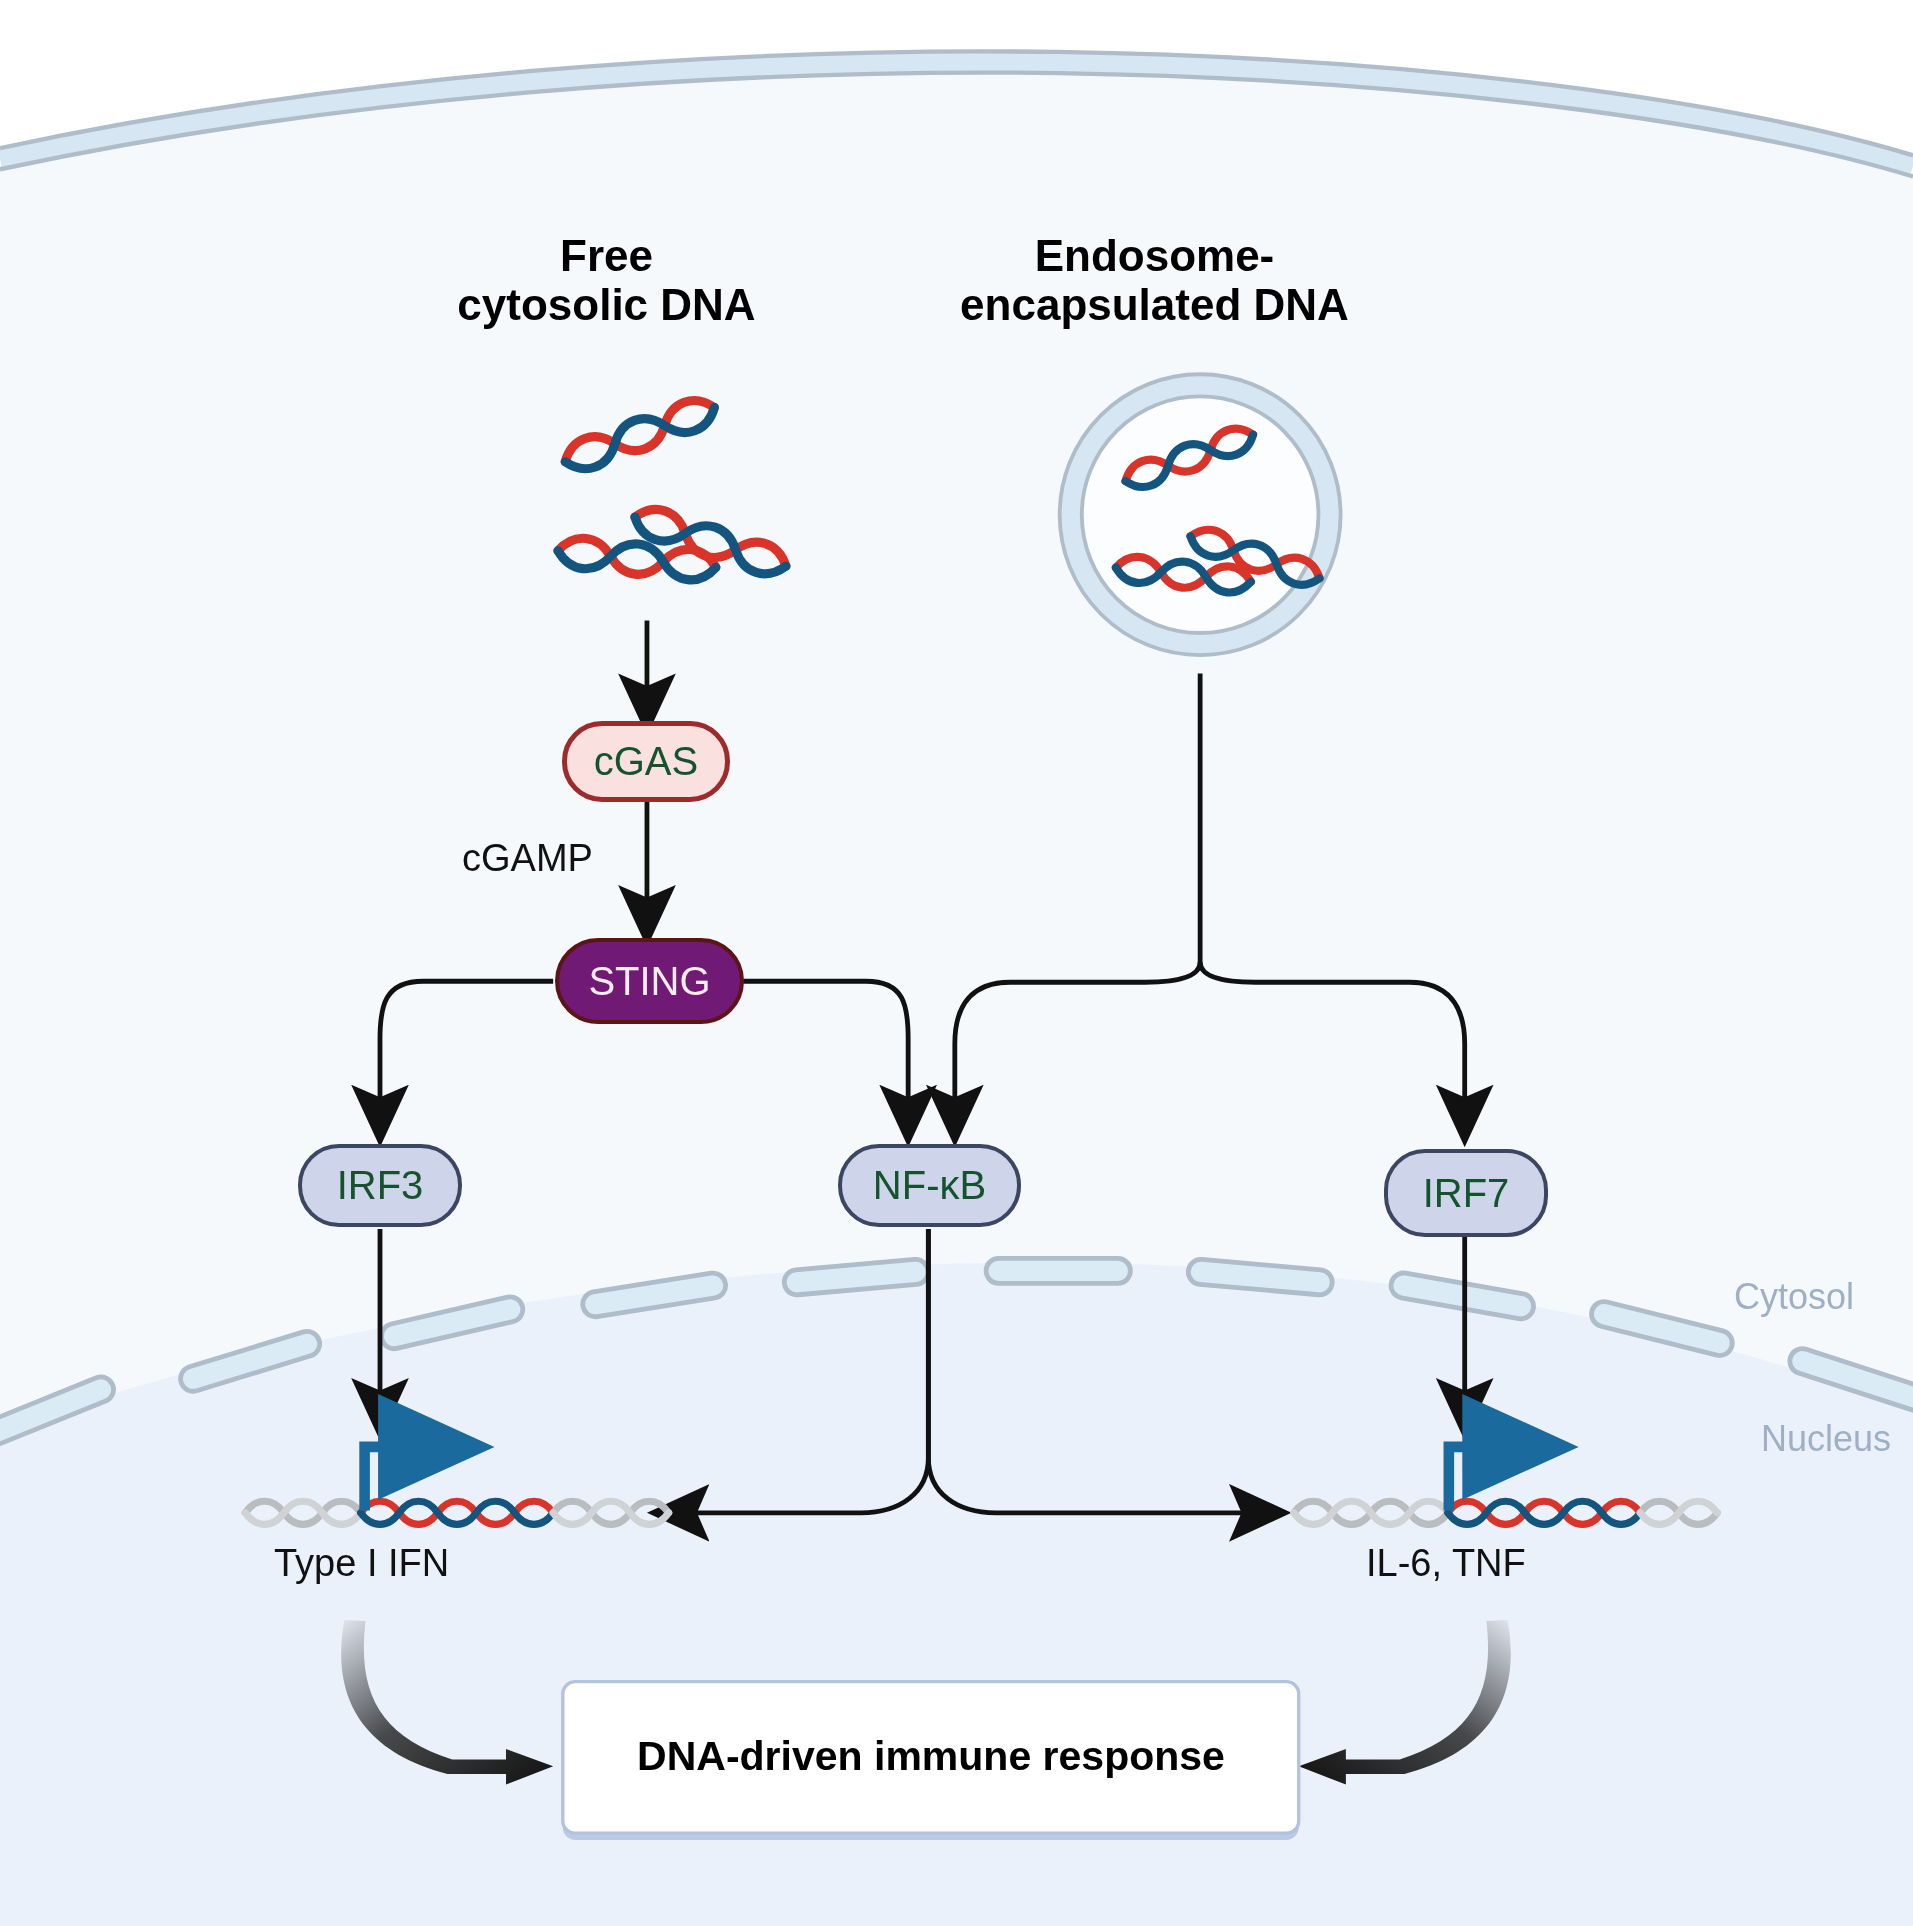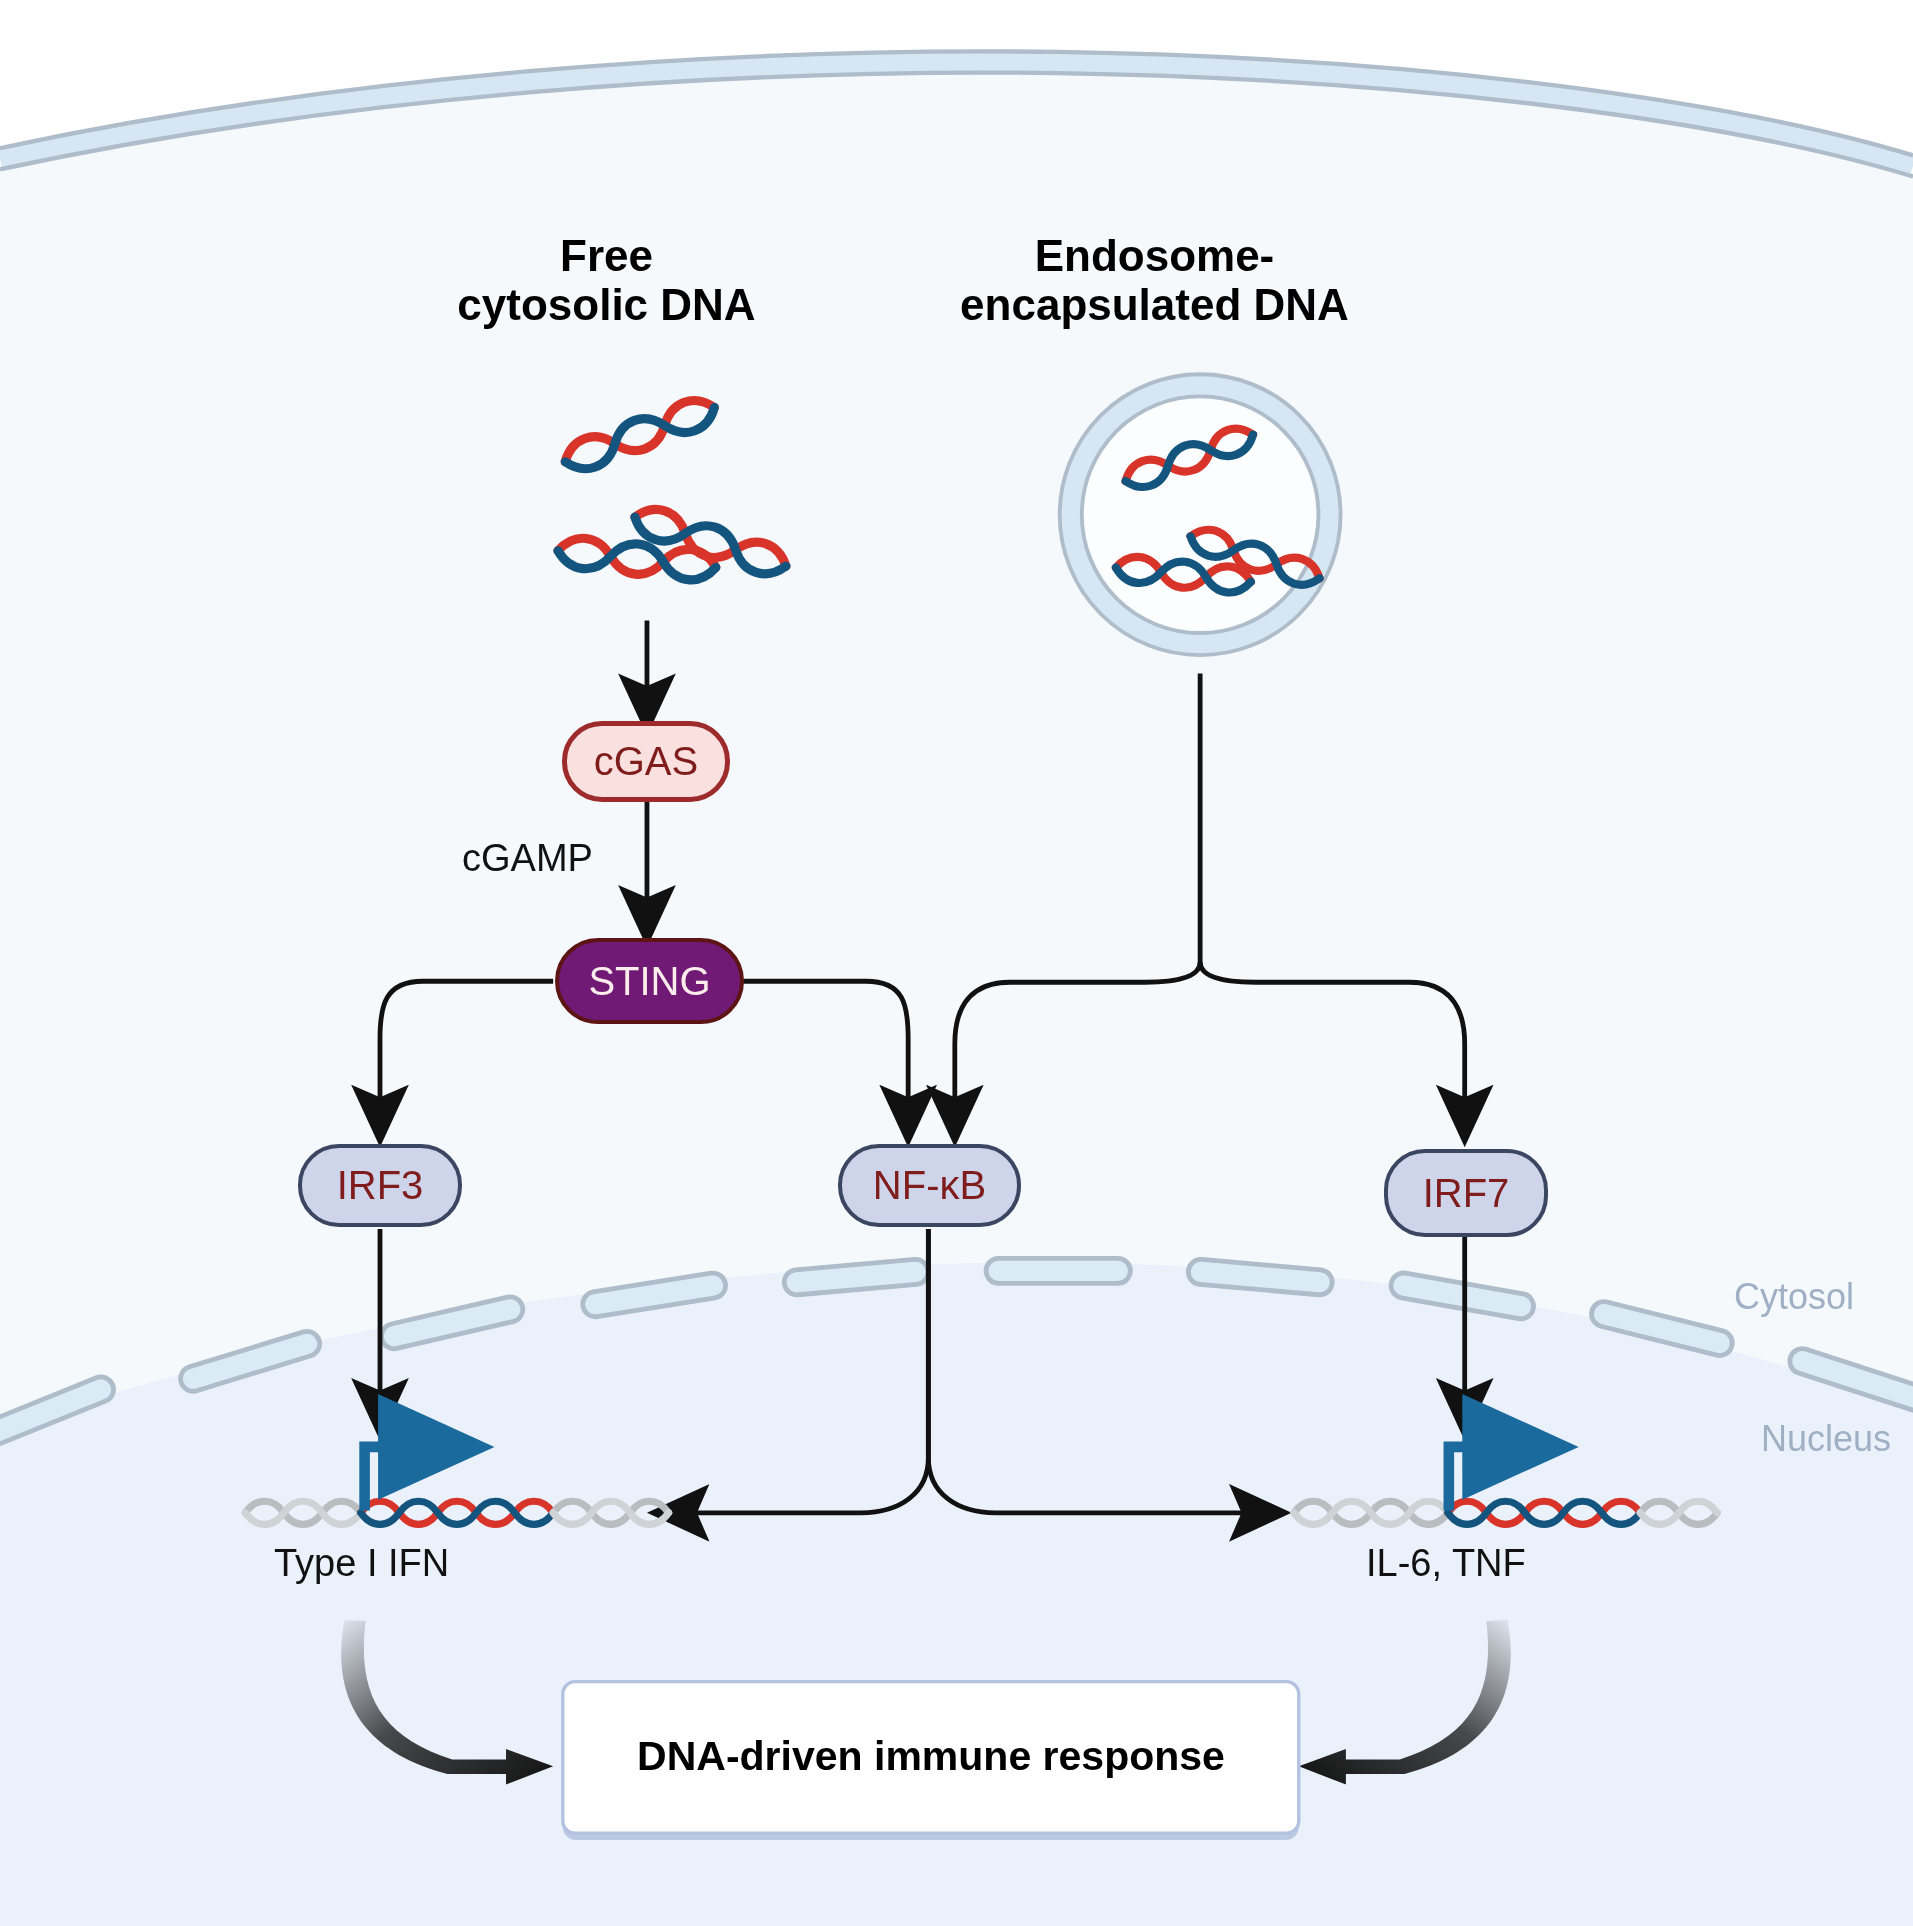--- a/index.html
+++ b/index.html
@@ -1,21 +1,21 @@
 <!DOCTYPE html>
 <html style="font-size:7.7px"><head>
 <meta charset="utf-8">
 <style>
   html,body{margin:0;padding:0;background:#ffffff;}
   body{font-family:"Liberation Sans","DejaVu Sans",sans-serif;}
   #stage{position:relative;width:1913px;height:1926px;background:#ffffff;overflow:hidden;padding-left:21px;}
   svg.layer{position:absolute;left:0;top:0;width:1913px;height:1926px;}
   .lbl{position:absolute;white-space:pre;line-height:1.12;}
   .bold-title{font-weight:bold;font-size:44px;color:#000;text-align:center;}
-  .node-text{font-size:40px;color:#7f1d1d;}
+  .node-text{font-size:40px;color:#14532d;}
   .plain{font-size:38px;color:#111;}
   .compartment{font-size:36px;color:#9fb0c4;}
   .resultbox-text{font-weight:bold;font-size:41px;color:#000;}
 </style>
 </head>
 <body>
 
 <div id="stage">
 
   <svg class="layer" viewBox="0 0 3977 4004">

